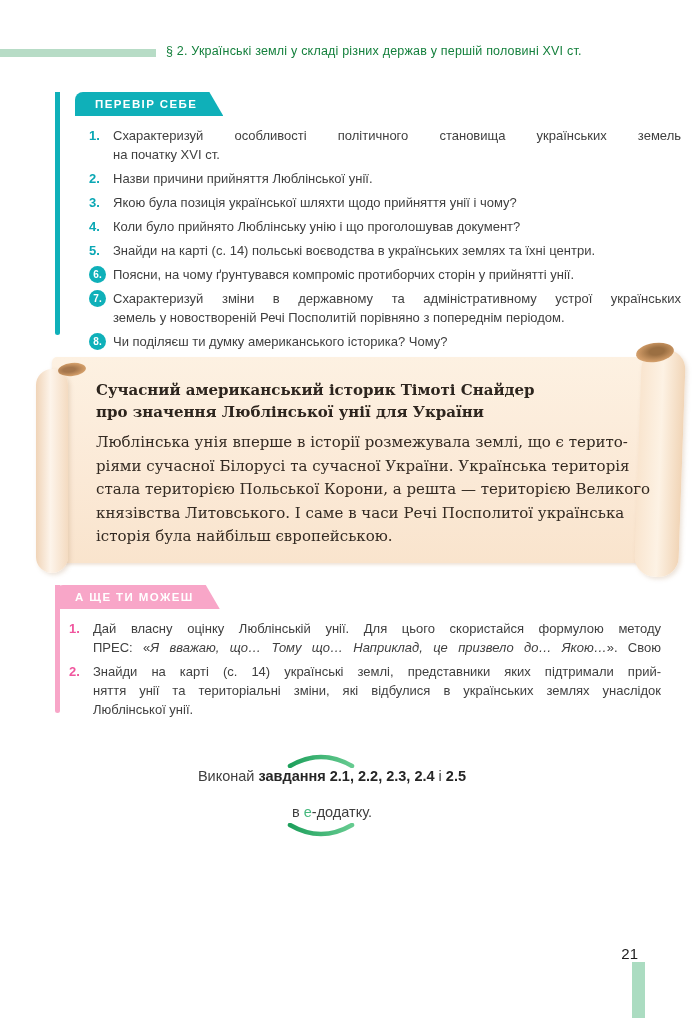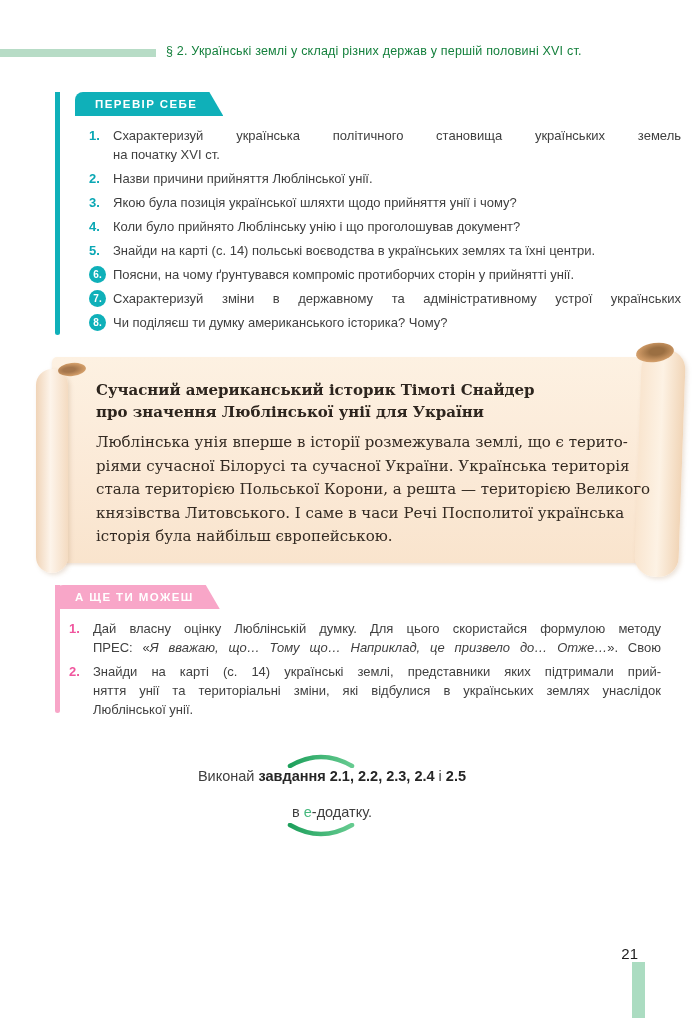--- a/index.html
+++ b/index.html
@@ -85,21 +85,21 @@
 <div class="header-bar"></div>
 <div class="header-title">§ 2. Українські землі у складі різних держав у першій половині XVI ст.</div>
 
 <div class="section" style="top:92px;padding-left:20px;">
   <div class="side-bar teal-bg" style="height:243px;"></div>
   <div class="badge teal-bg">ПЕРЕВІР СЕБЕ</div>
   <div class="item-list">
     <div class="q-item">
       <span class="q-num teal-num">1.</span>
       <div class="q-text">
-        <div class="line stretch">Схарактеризуй українська політичного становища українських земель</div>
+        <div class="line stretch">Схарактеризуй особливості політичного становища українських земель</div>
         <div class="line">на початку XVI ст.</div>
       </div>
     </div>
     <div class="q-item">
       <span class="q-num teal-num">2.</span>
       <div class="q-text">
         <div class="line">Назви причини прийняття Люблінської унії.</div>
       </div>
     </div>
     <div class="q-item">
@@ -123,20 +123,21 @@
     <div class="q-item">
       <span class="q-num-circle">6.</span>
       <div class="q-text">
         <div class="line">Поясни, на чому ґрунтувався компроміс протиборчих сторін у прийнятті унії.</div>
       </div>
     </div>
     <div class="q-item">
       <span class="q-num-circle">7.</span>
       <div class="q-text">
         <div class="line stretch">Схарактеризуй зміни в державному та адміністративному устрої українських</div>
+        <div class="line">земель у новоствореній Речі Посполитій порівняно з попереднім періодом.</div>
       </div>
     </div>
     <div class="q-item">
       <span class="q-num-circle">8.</span>
       <div class="q-text">
         <div class="line">Чи поділяєш ти думку американського історика? Чому?</div>
       </div>
     </div>
   </div>
 </div>
@@ -160,22 +161,22 @@
   </div>
 </div>
 
 <div class="section" style="top:585px;">
   <div class="side-bar pink-bg" style="height:128px;"></div>
   <div class="badge pink-bg">А ЩЕ ТИ МОЖЕШ</div>
   <div class="item-list">
     <div class="q-item">
       <span class="q-num pink-num">1.</span>
       <div class="q-text">
-        <div class="line stretch">Дай власну оцінку Люблінській думку. Для цього скористайся формулою методу</div>
-        <div class="line stretch"><span>ПРЕС: «</span><span class="i">Я вважаю, що… Тому що… Наприклад, це призвело до… Отже…</span><span>». Свою</span></div>
+        <div class="line stretch">Дай власну оцінку Люблінській унії. Для цього скористайся формулою методу</div>
+        <div class="line stretch"><span>ПРЕС: «</span><span class="i">Я вважаю, що… Тому що… Наприклад, це призвело до… Якою…</span><span>». Свою</span></div>
       </div>
     </div>
     <div class="q-item">
       <span class="q-num pink-num">2.</span>
       <div class="q-text">
         <div class="line stretch">Знайди на карті (с. 14) українські землі, представники яких підтримали прий-</div>
         <div class="line stretch">няття унії та територіальні зміни, які відбулися в українських землях унаслідок</div>
         <div class="line">Люблінської унії.</div>
       </div>
     </div>

